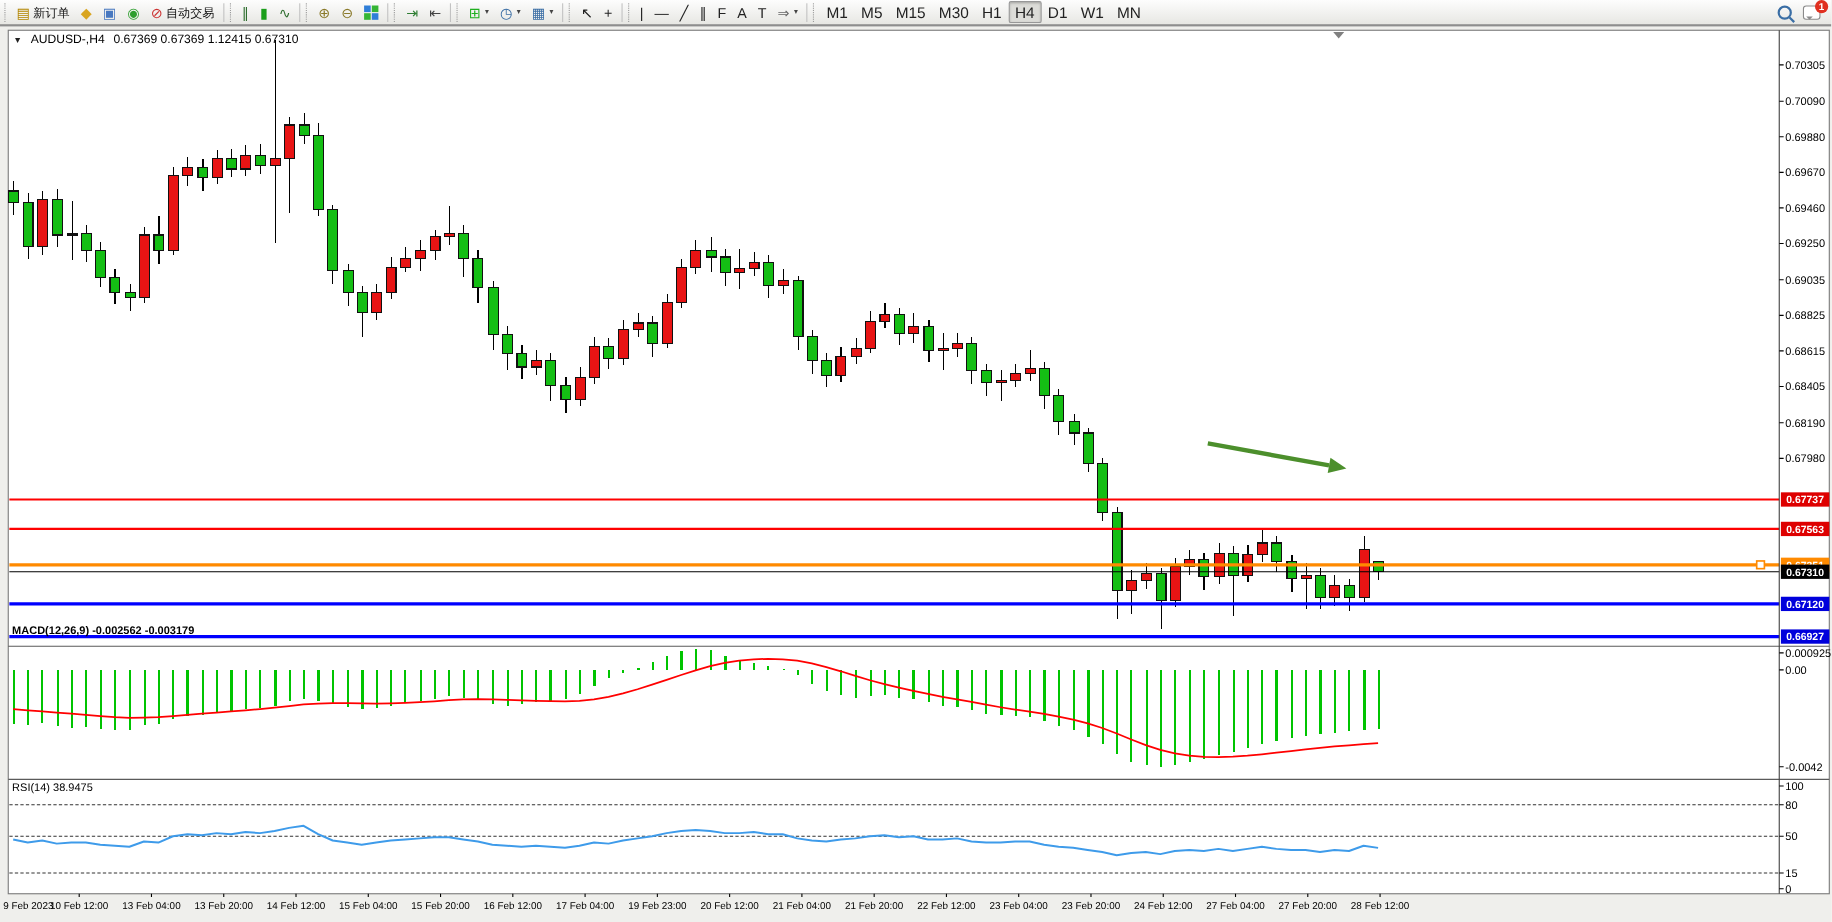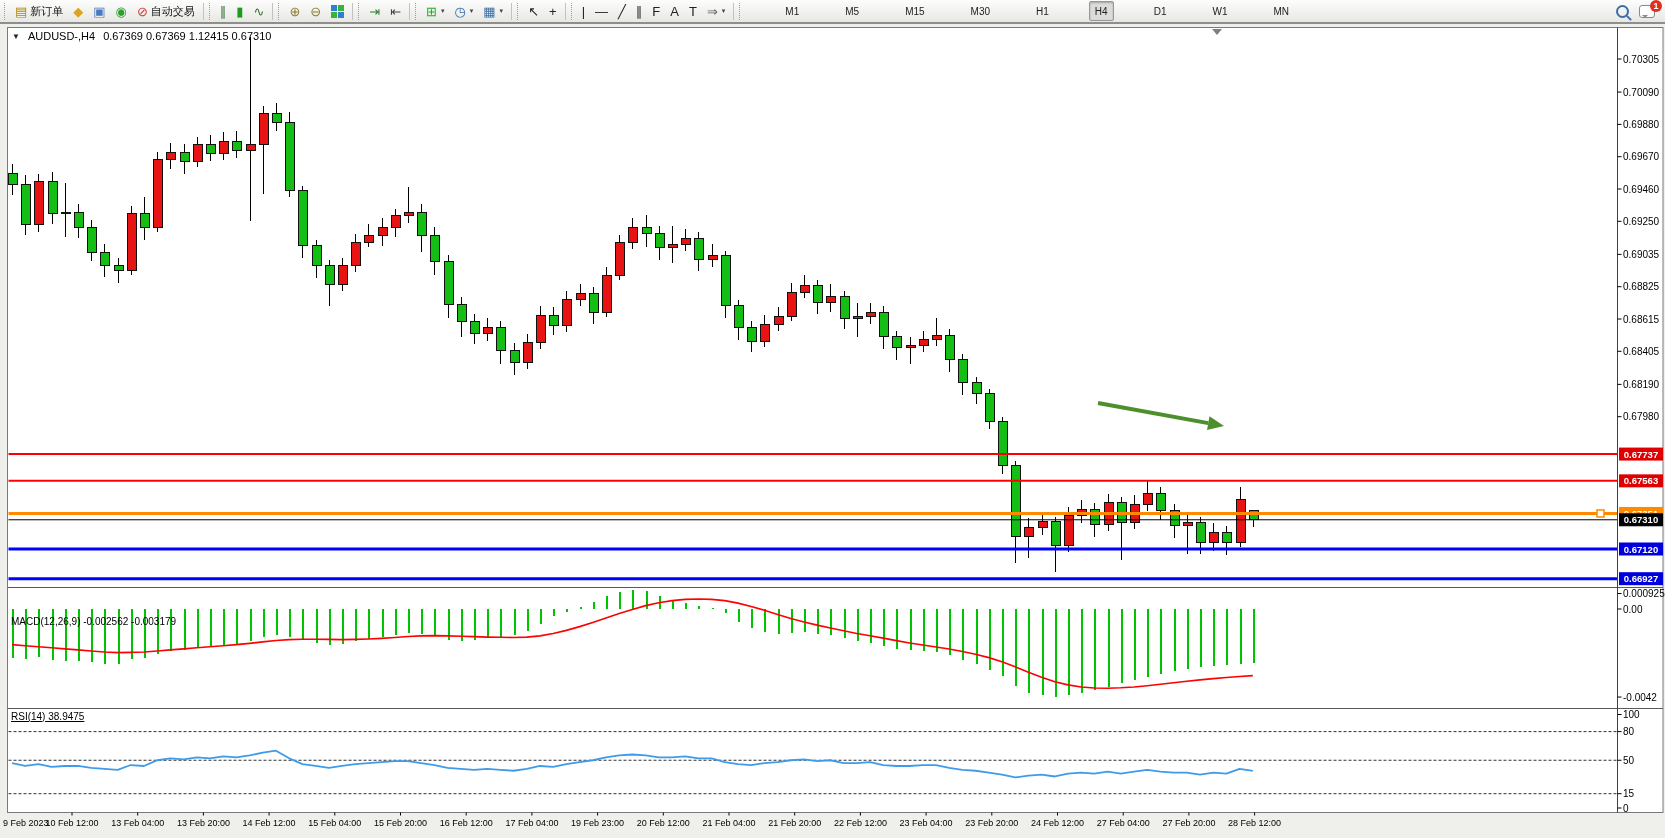--- a/index.html
+++ b/index.html
@@ -9,22 +9,22 @@
   .toolbar{position:absolute;top:0;left:0;width:1665px;height:24px;
     background:linear-gradient(#fdfdfd,#e7e7e3);border-bottom:2px solid #8e8e8e;
     display:flex;align-items:center;padding-left:2px;box-sizing:border-box;z-index:10;
     font-size:11px;color:#111;white-space:nowrap;}
   .tbtn{height:20px;display:flex;align-items:center;gap:3px;padding:0 3px;margin:0 1px;
     border:1px solid transparent;border-radius:2px;cursor:default;}
   .tbtn .glyph{font-size:13px;line-height:13px;}
   .tbtn .dd{font-size:7px;color:#444;margin-left:1px;}
   .sep{width:1px;height:17px;background:#c2c2c2;margin:0 3px;}
   .grip{width:3px;height:17px;border-left:1px dotted #9b9b9b;margin:0 2px;}
-  .tf{height:18px;padding:0 5px;display:flex;align-items:center;font-size:10px;
-      border:1px solid transparent;border-radius:2px;color:#222;margin-left:34px;}
+  .tf{height:18px;padding:0 5px;display:flex;align-items:center;font-size:14px;
+      border:1px solid transparent;border-radius:2px;color:#222;}
   .tf.active{border:1px solid #979797;background:#dcdcd8;box-shadow:inset 0 1px 2px rgba(0,0,0,.25);}
   .tb-right{margin-left:auto;display:flex;align-items:center;gap:10px;padding-right:10px;}
   .mag{width:9px;height:9px;border:2px solid #3a6ea5;border-radius:50%;position:relative;}
   .mag::after{content:"";position:absolute;width:6px;height:2px;background:#3a6ea5;
     transform:rotate(45deg);right:-5px;bottom:-3px;}
   .bubble{width:14px;height:11px;border:1.5px solid #8a8a8a;border-radius:3px;background:#fff;position:relative;}
   .bubble::after{content:"";position:absolute;left:2px;bottom:-4px;border:3px solid transparent;border-top-color:#8a8a8a;}
   .badge{position:absolute;top:-6px;right:-8px;background:#e03020;color:#fff;border-radius:50%;
     width:12px;height:12px;font-size:9px;line-height:12px;text-align:center;font-weight:bold;}
   .tiles{width:13px;height:13px;display:grid;grid-template-columns:1fr 1fr;grid-template-rows:1fr 1fr;gap:1px;}
@@ -568,15 +568,15 @@
         <line x1="1254.6000000000001" y1="812.5" x2="1254.6000000000001" y2="815.5" stroke="#000" stroke-width="1"></line>
         <text x="1254.6000000000001" y="826" font-size="9" fill="#000" text-anchor="middle">28 Feb 12:00</text>
       </g>
     </svg>
 
   <div class="chart-title">
     <span class="tri">▼</span>
     <span>AUDUSD-,H4</span>
     <span>0.67369 0.67369 1.12415 0.67310</span>
   </div>
-  <div class="ind-label" style="top:616px;">MACD(12,26,9) -0.002562 -0.003179</div>
-  <div class="ind-label" style="top:711px;text-decoration:underline;">RSI(14) 38.9475</div>
+  <div class="ind-label" style="top:568px;font-weight:bold;">MACD(12,26,9) -0.002562 -0.003179</div>
+  <div class="ind-label" style="top:711px;">RSI(14) 38.9475</div>
 </div>
 
 </body></html>

